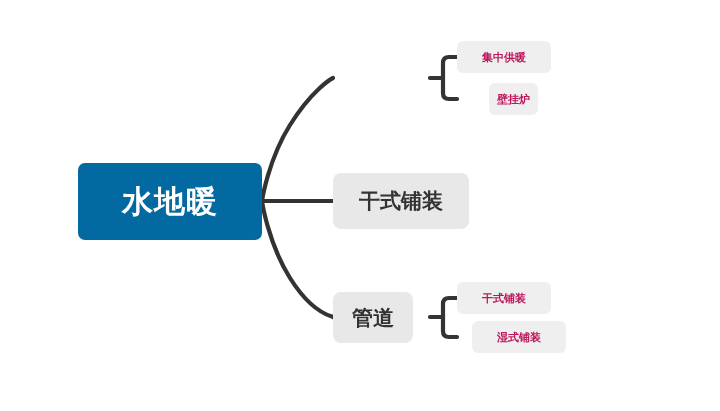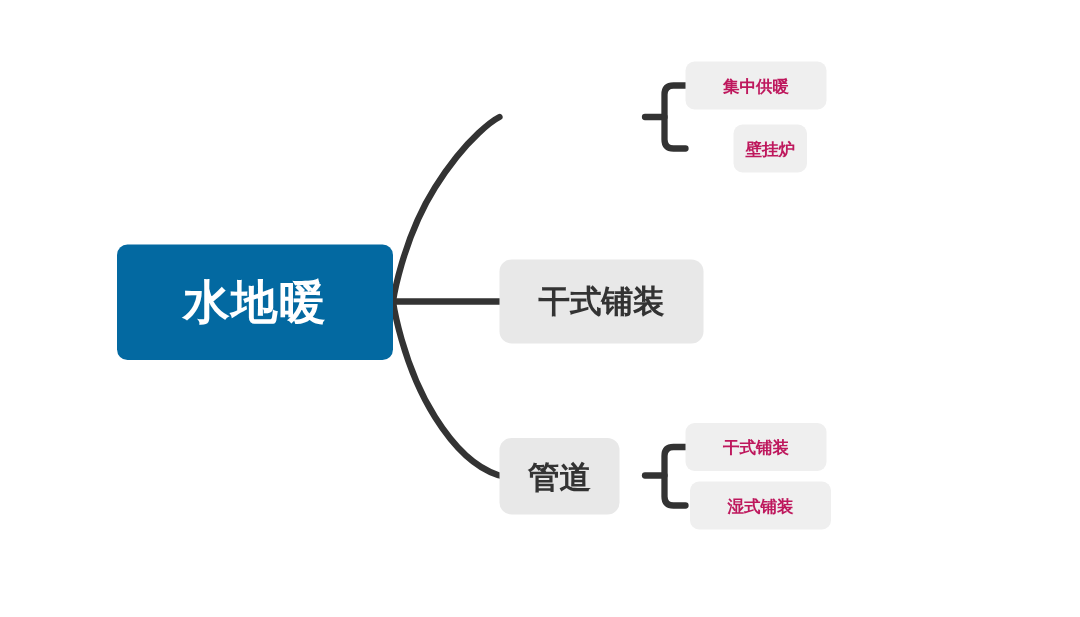--- a/index.html
+++ b/index.html
@@ -88,17 +88,17 @@
     <span>干式铺装</span>
   </div>
 
   <div class="node node-branch" style="left:333px;top:292px;width:80px;height:51px;">
     <span>管道</span>
   </div>
 
   <div class="node node-leaf" style="left:457px;top:282px;width:94px;height:32px;font-family:Liberation Serif, serif;">
     <span>干式铺装</span>
   </div>
-  <div class="node node-leaf" style="left:460px;top:321px;width:94px;height:32px;">
+  <div class="node node-leaf" style="left:472px;top:321px;width:94px;height:32px;">
     <span>湿式铺装</span>
   </div>
 
 </div>
 
 </body></html>

